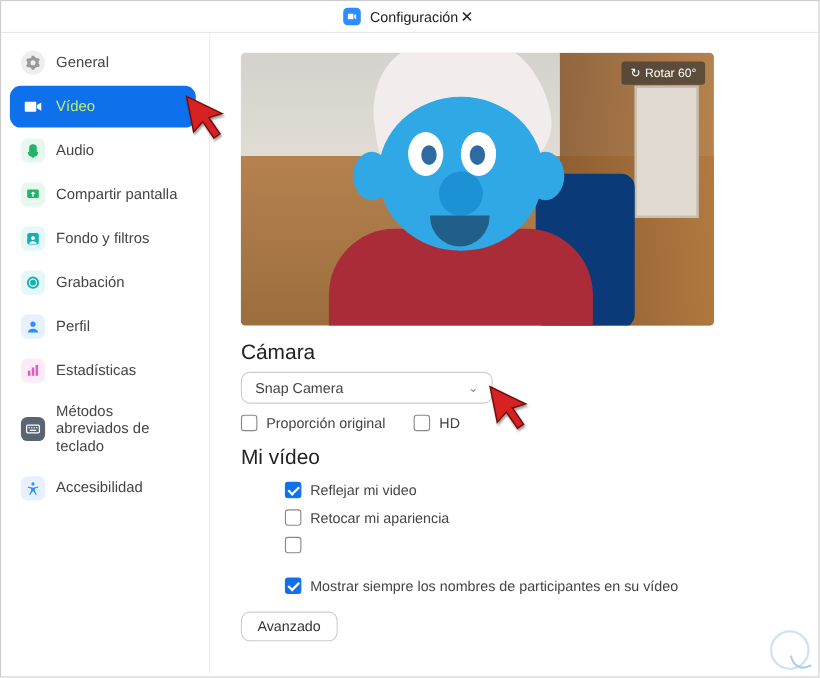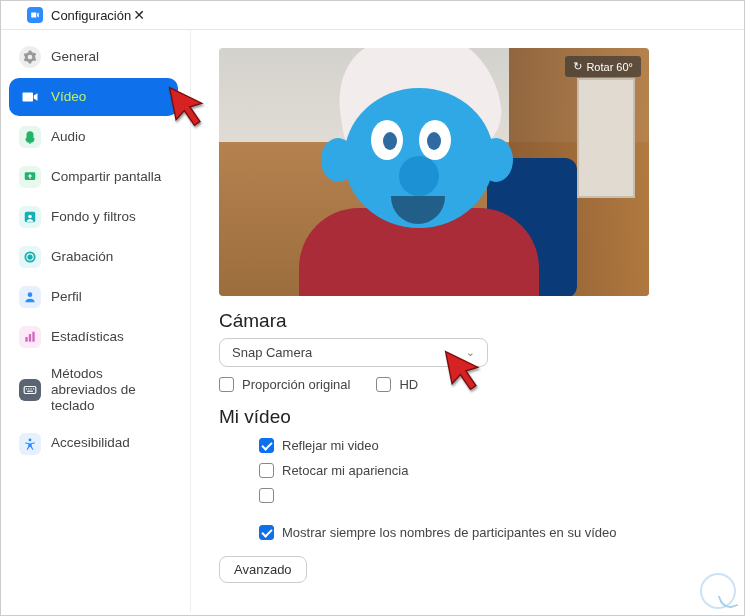--- a/index.html
+++ b/index.html
@@ -1,17 +1,17 @@
 <!DOCTYPE html>
 <html><head>
 <meta charset="utf-8">
 <style>
   * { box-sizing: border-box; margin: 0; padding: 0; font-family: -apple-system, BlinkMacSystemFont, "Segoe UI", Arial, sans-serif; }
   body { background: #fff; width: 745px; height: 616px; overflow: hidden; position: relative; border: 1px solid #ccc; }
-  .titlebar { display: flex; align-items: center; justify-content: flex-start; padding: 6px 26px; border-bottom: 1px solid #e6e6e6; }
+  .titlebar { display: flex; align-items: center; justify-content: center; padding: 6px 10px; border-bottom: 1px solid #e6e6e6; }
   .titlebar-left { display: flex; align-items: center; gap: 8px; }
   .titlebar-title { font-size: 13px; color: #222; }
   .app-icon { width: 16px; height: 16px; background: #2D8CFF; border-radius: 4px; display: flex; align-items: center; justify-content: center; }
   .app-icon svg { fill: #fff; }
   .close-btn { width: 16px; height: 16px; display: flex; align-items: center; justify-content: center; cursor: pointer; font-size: 14px; color: #222; }
   .main { display: flex; height: calc(100% - 32px); }
   .sidebar { width: 190px; border-right: 1px solid #eee; padding: 8px 12px 8px 8px; }
   .sidebar-item { display: flex; align-items: center; gap: 10px; padding: 8px 10px; border-radius: 10px; cursor: pointer; margin-bottom: 2px; }
   .sidebar-item.active { background: #0E71EB; color: #fff; }
   .sidebar-item .label { font-size: 13.5px; color: #444; line-height: 1.2; }
@@ -28,21 +28,21 @@
   .preview .pupilL { left: 164px; } .preview .pupilR { left: 208px; }
   .preview .mouth { position: absolute; width: 54px; height: 28px; background: #215f88; border-radius: 0 0 40px 40px; top: 148px; left: 172px; }
   .preview .shirt { position: absolute; width: 240px; height: 140px; background: #A92C38; border-radius: 60px 60px 0 0; top: 160px; left: 80px; }
   .preview .ear { position: absolute; width: 34px; height: 44px; background: #30A8E6; border-radius: 50%; top: 90px; }
   .preview .earL { left: 102px; } .preview .earR { left: 260px; }
   .preview .wood { position: absolute; right: 0; top: 0; width: 140px; height: 100%; background: linear-gradient(90deg, #8a5a2f, #b1793f); opacity: .9; }
   .preview .door { position: absolute; right: 14px; top: 30px; width: 58px; height: 120px; background: #e0dad0; border: 2px solid #c7beb0; }
   .preview .chair { position: absolute; width: 90px; height: 140px; background: #0a3a78; border-radius: 12px; top: 110px; left: 268px; }
   .rotate-btn { position: absolute; top: 8px; right: 8px; background: rgba(50,50,50,0.65); color: #fff; font-size: 11px; padding: 4px 8px; border-radius: 3px; display: flex; align-items: center; gap: 4px; cursor: pointer; }
   .section-label { font-size: 19px; font-weight: 400; color: #222; margin-top: 14px; margin-bottom: 6px; }
-  .dropdown { width: 269px; border: 1px solid #ccc; border-radius: 8px; padding: 6px 12px; font-size: 13px; color: #444; display: flex; align-items: center; justify-content: space-between; cursor: pointer; background: #fff; }
+  .dropdown { width: 229px; border: 1px solid #ccc; border-radius: 8px; padding: 6px 12px; font-size: 13px; color: #444; display: flex; align-items: center; justify-content: space-between; cursor: pointer; background: #fff; }
   .row { display: flex; align-items: center; gap: 26px; margin-top: 10px; }
   .chk { display: flex; align-items: center; gap: 8px; cursor: pointer; }
   .chk-box { width: 15px; height: 15px; border: 1.5px solid #888; border-radius: 3px; background: #fff; position: relative; flex-shrink: 0; }
   .chk-box.checked { background: #0E71EB; border-color: #0E71EB; }
   .chk-box.checked::after { content: ""; position: absolute; left: 4px; top: 1px; width: 4px; height: 8px; border: solid #fff; border-width: 0 2px 2px 0; transform: rotate(45deg); }
   .chk-label { font-size: 13px; color: #444; }
   .opt-list .chk { margin-top: 10px; margin-left: 40px; }
   .adv-btn { margin-top: 16px; border: 1px solid #ccc; border-radius: 8px; padding: 5px 14px; font-size: 13px; color: #333; background: #fff; cursor: pointer; display: inline-block; }
   .arrow-cursor { position: absolute; width: 46px; height: 46px; pointer-events: none; }
   .arrow-cursor svg { filter: drop-shadow(1px 2px 1px rgba(0,0,0,.4)); }

